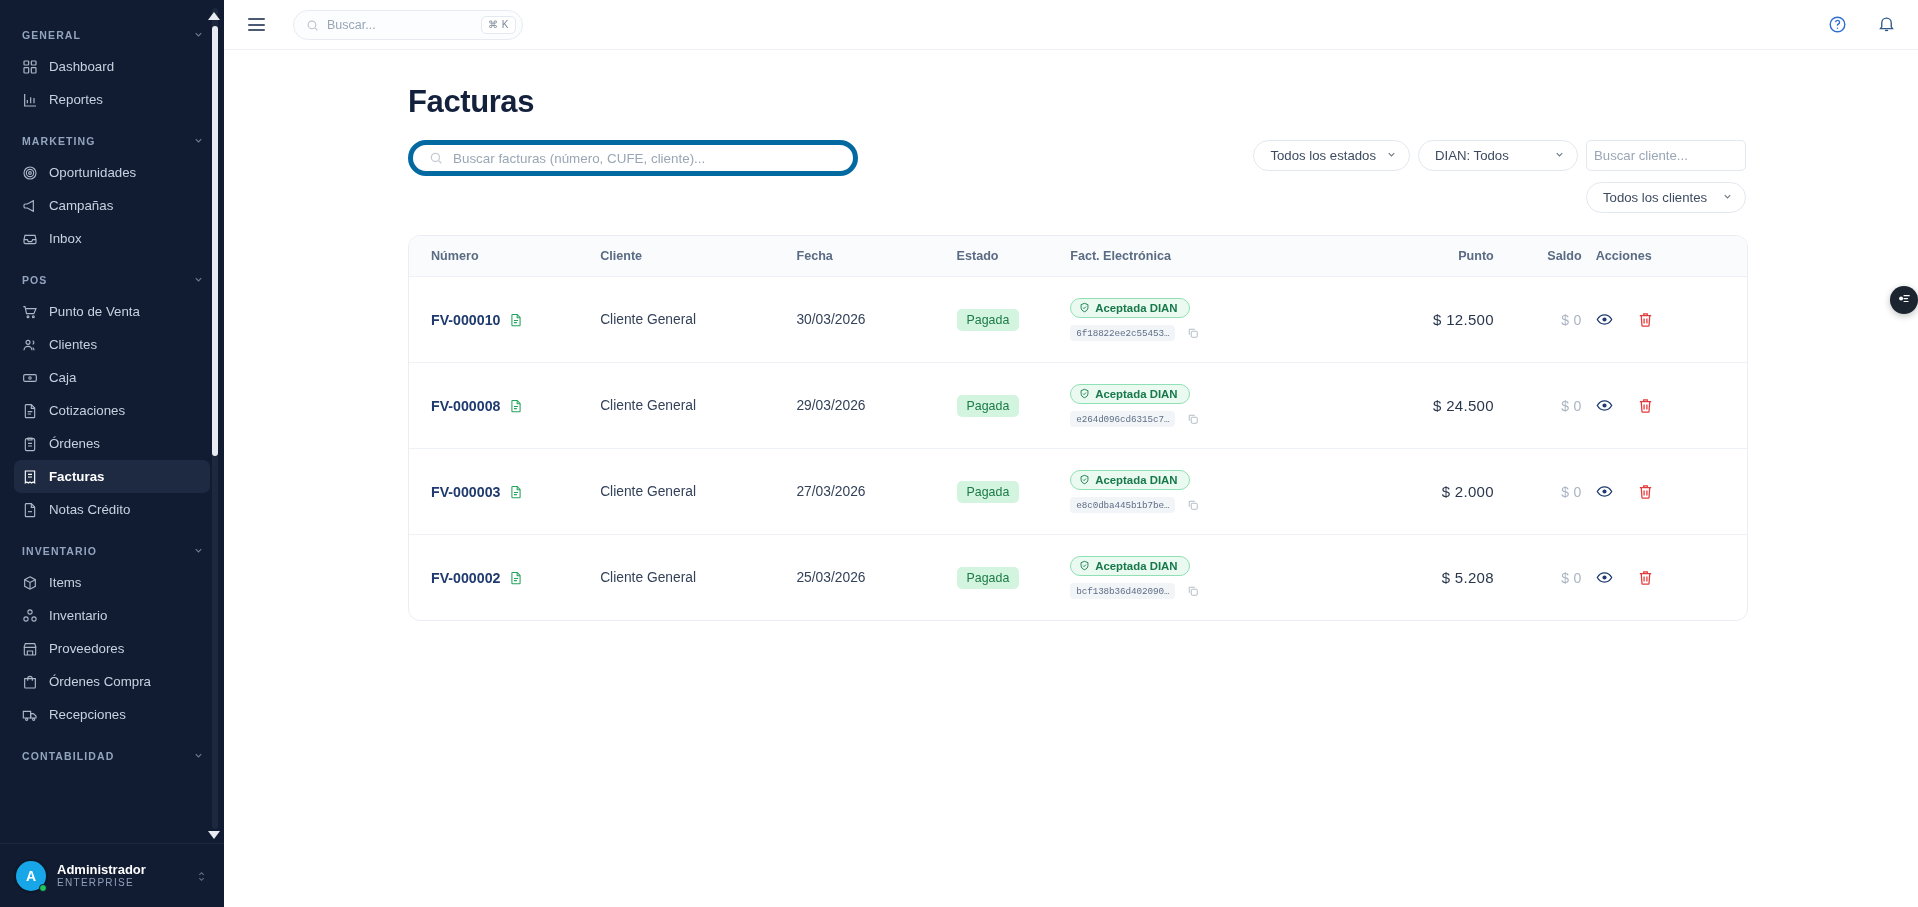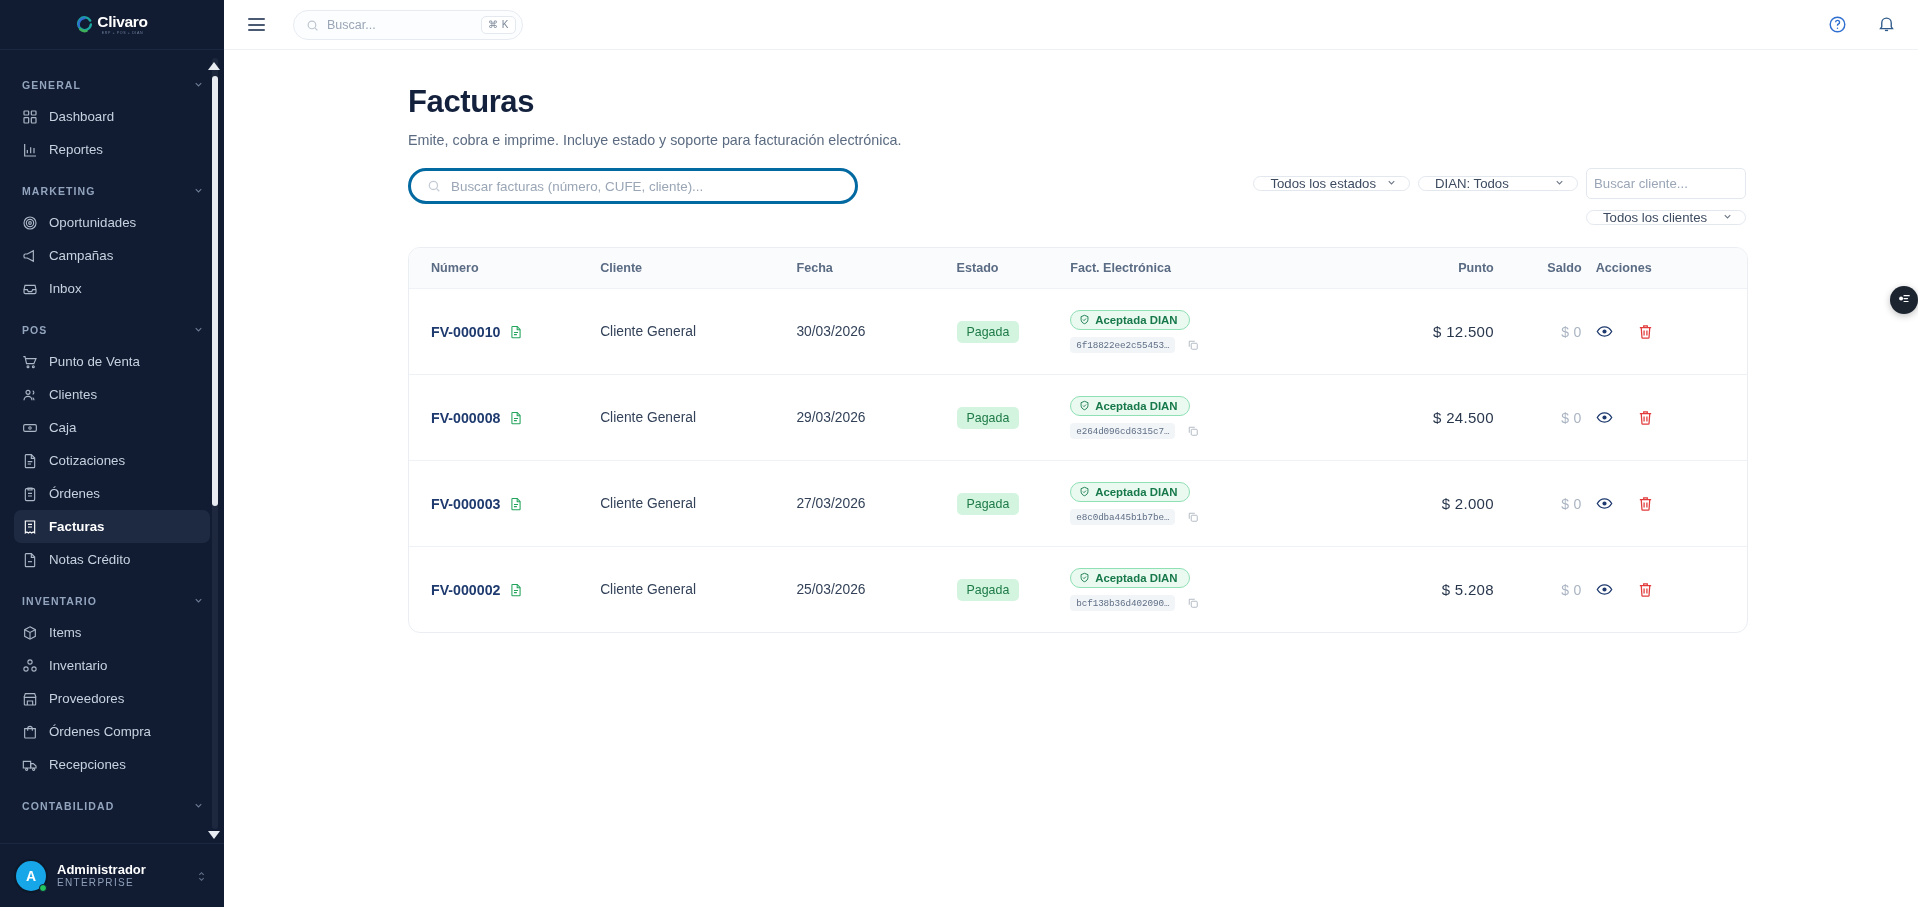--- a/index.html
+++ b/index.html
@@ -122,31 +122,31 @@
   .page-title {
     font-size: 31px; font-weight: 700; color: #14213d; letter-spacing: -0.4px;
   }
   .page-sub { margin-top: 12px; font-size: 14.3px; color: #5b6b81; }
 
   .filters {
     margin-top: 20px; display: flex; align-items: flex-start;
     justify-content: space-between;
   }
   .search-invoices {
-    width: 450px; height: 36px; border: 3px solid #0369a1; border-radius: 19px;
+    width: 450px; height: 36px; border: 5px solid #0369a1; border-radius: 19px;
     background: #fff; display: flex; align-items: center; gap: 10px;
     padding: 0 16px; cursor: text;
   }
   .search-invoices .sicon { width: 14px; height: 14px; opacity: .5; }
   .search-invoices .ph { color: #9aa6b6; font-size: 13.4px; }
 
   .filters-right { display: flex; flex-direction: column; align-items: flex-end; gap: 11px; }
   .filters-row { display: flex; align-items: center; gap: 8px; }
   .sel {
-    height: 15px; border: 1px solid #e3e8ef; border-radius: 16px; background: #fff;
+    height: 31px; border: 1px solid #e3e8ef; border-radius: 16px; background: #fff;
     display: flex; align-items: center; gap: 10px; padding: 0 12px 0 16px;
     font-size: 13.2px; color: #3d4b60; cursor: pointer; white-space: nowrap;
   }
   .sel .chev2 { width: 11px; height: 11px; opacity: .75; }
   .sel-estados { min-width: 142px; justify-content: space-between; }
   .sel-dian { min-width: 160px; justify-content: space-between; }
   .txtinput {
     height: 31px; width: 160px; border: 1px solid #e3e8ef; border-radius: 5px;
     background: #fff; display: flex; align-items: center; padding: 0 7px;
     font-size: 13.2px; color: #9aa6b6; cursor: text;
@@ -217,35 +217,20 @@
     background: #1c2430; display: flex; align-items: center; justify-content: center;
     box-shadow: 0 2px 7px rgba(0,0,0,.25); cursor: pointer;
   }
   .fab svg { width: 14px; height: 14px; }
 </style>
 </head>
 <body>
 
 <aside class="sidebar">
 
-  <div class="sidebar-logo">
-    <div class="logo-wrap">
-      <span>
-        <svg class="logo-mark" viewBox="0 0 24 24">
-          <path d="M20 6.5A9 9 0 1 0 21 12" fill="none" stroke="#1ba7a0" stroke-width="3.3" stroke-linecap="round"></path>
-          <path d="M4.2 14.5A9 9 0 0 1 12 3" fill="none" stroke="#2f6fd0" stroke-width="3.3" stroke-linecap="round"></path>
-          <path d="M6 19a9 9 0 0 0 9 2" fill="none" stroke="#3fae5a" stroke-width="3.3" stroke-linecap="round"></path>
-        </svg>
-      </span>
-      <div>
-        <div class="logo-text">Clivaro</div>
-        <div class="logo-sub">ERP + POS + DIAN</div>
-      </div>
-    </div>
-  </div>
 
   <div class="sidebar-scroll">
     <div class="nav-arrow-up"></div>
     <div class="nav-track"></div>
     <div class="nav-thumb"></div>
     <div class="nav-arrow-dn"></div>
 
     <div class="nav-group-head">
       <span>GENERAL</span>
       <span>
@@ -511,21 +496,20 @@
             <path d="M10 19.5h4"></path>
           </svg>
       </span>
     </div>
   </header>
 
   <div class="content">
     <div class="page">
 
       <h1 class="page-title">Facturas</h1>
-      <p class="page-sub">Emite, cobra e imprime. Incluye estado y soporte para facturación electrónica.</p>
 
       <div class="filters">
 
         <div class="search-invoices">
           <span class="sicon">
             <svg viewBox="0 0 24 24" fill="none" stroke="#8c99ab" stroke-width="2.2">
                 <circle cx="11" cy="11" r="7"></circle>
                 <path d="M16.5 16.5L21 21"></path>
               </svg>
           </span>

